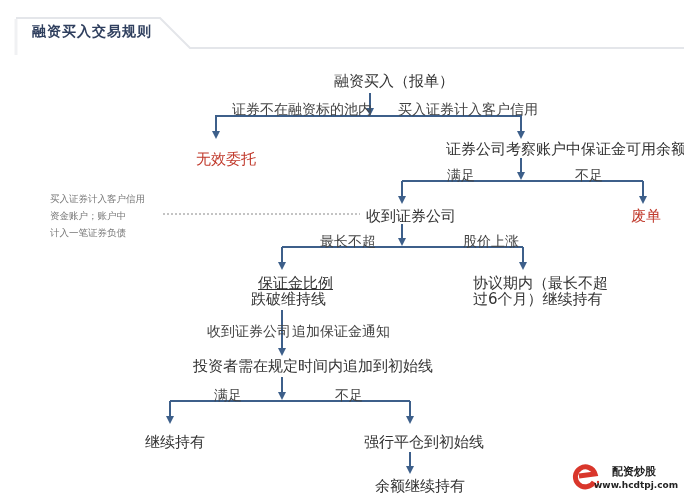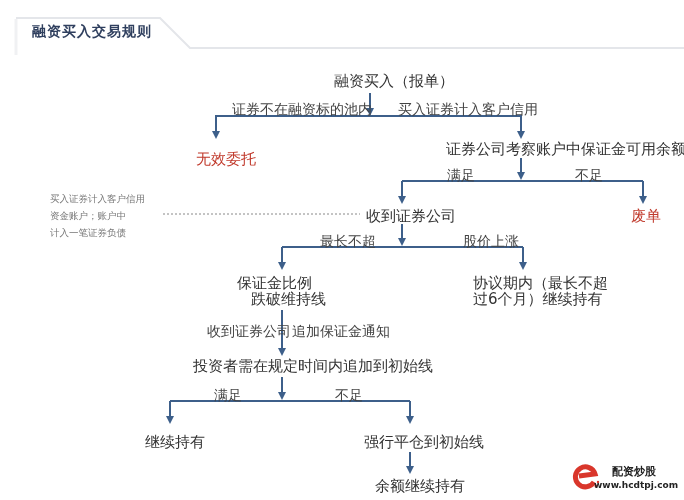--- a/index.html
+++ b/index.html
@@ -59,21 +59,21 @@
   </g>
 
   <line x1="163" y1="214" x2="360" y2="214" stroke="#888" stroke-width="1" stroke-dasharray="2,2"></line>
 </svg>
 
 <div class="node" style="left:334px;top:72px;">融资买入（报单）</div>
 <div class="node red" style="left:196px;top:150px;">无效委托</div>
 <div class="node" style="left:446px;top:140px;">证券公司考察账户中保证金可用余额</div>
 <div class="node" style="left:366px;top:207px;">收到证券公司</div>
 <div class="node red" style="left:631px;top:207px;">废单</div>
-<div class="node" style="left:237px;top:274px;">保证金比例</div>
+<div class="node" style="left:258px;top:274px;text-decoration:underline;">保证金比例</div>
 <div class="node" style="left:251px;top:290px;">跌破维持线</div>
 <div class="node" style="left:473px;top:274px;">协议期内（最长不超</div>
 <div class="node" style="left:473px;top:290px;">过6个月）继续持有</div>
 <div class="node" style="left:193px;top:357px;">投资者需在规定时间内追加到初始线</div>
 <div class="node" style="left:145px;top:433px;">继续持有</div>
 <div class="node" style="left:364px;top:433px;">强行平仓到初始线</div>
 <div class="node" style="left:375px;top:477px;">余额继续持有</div>
 
 <div class="edge-label" style="left:232px;top:101px;">证券不在融资标的池内</div>
 <div class="edge-label" style="left:398px;top:101px;">买入证券计入客户信用</div>

